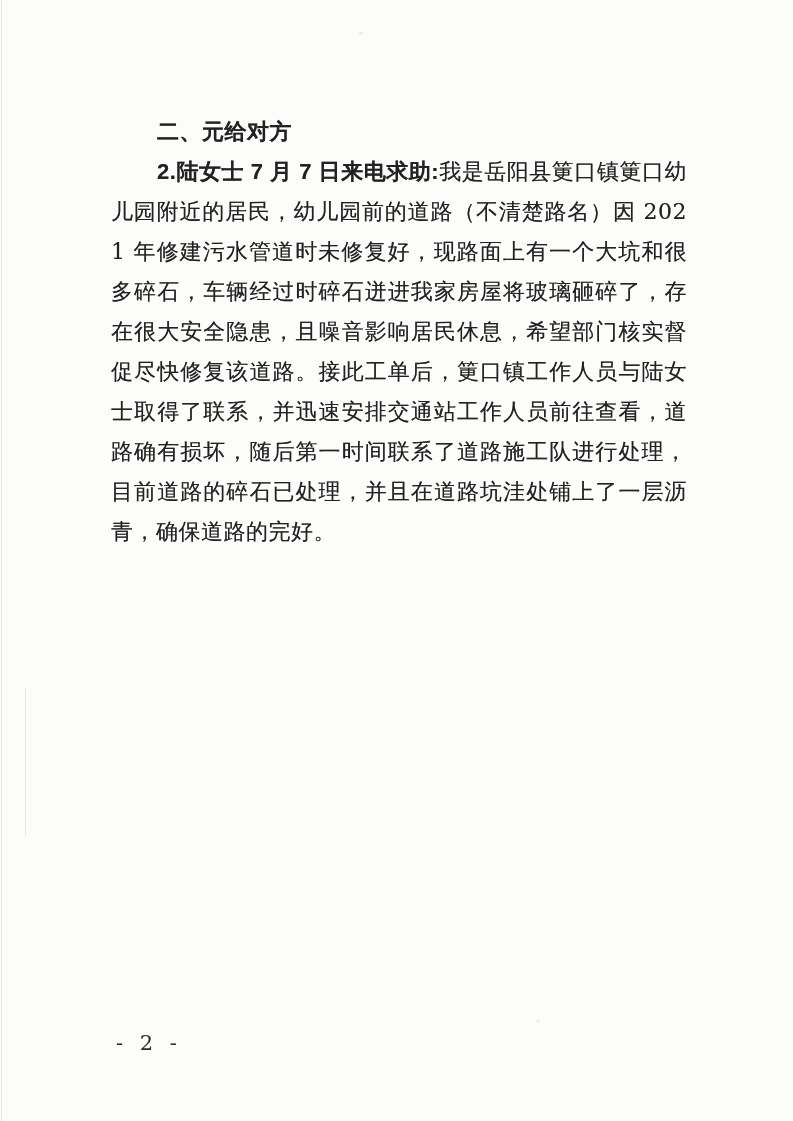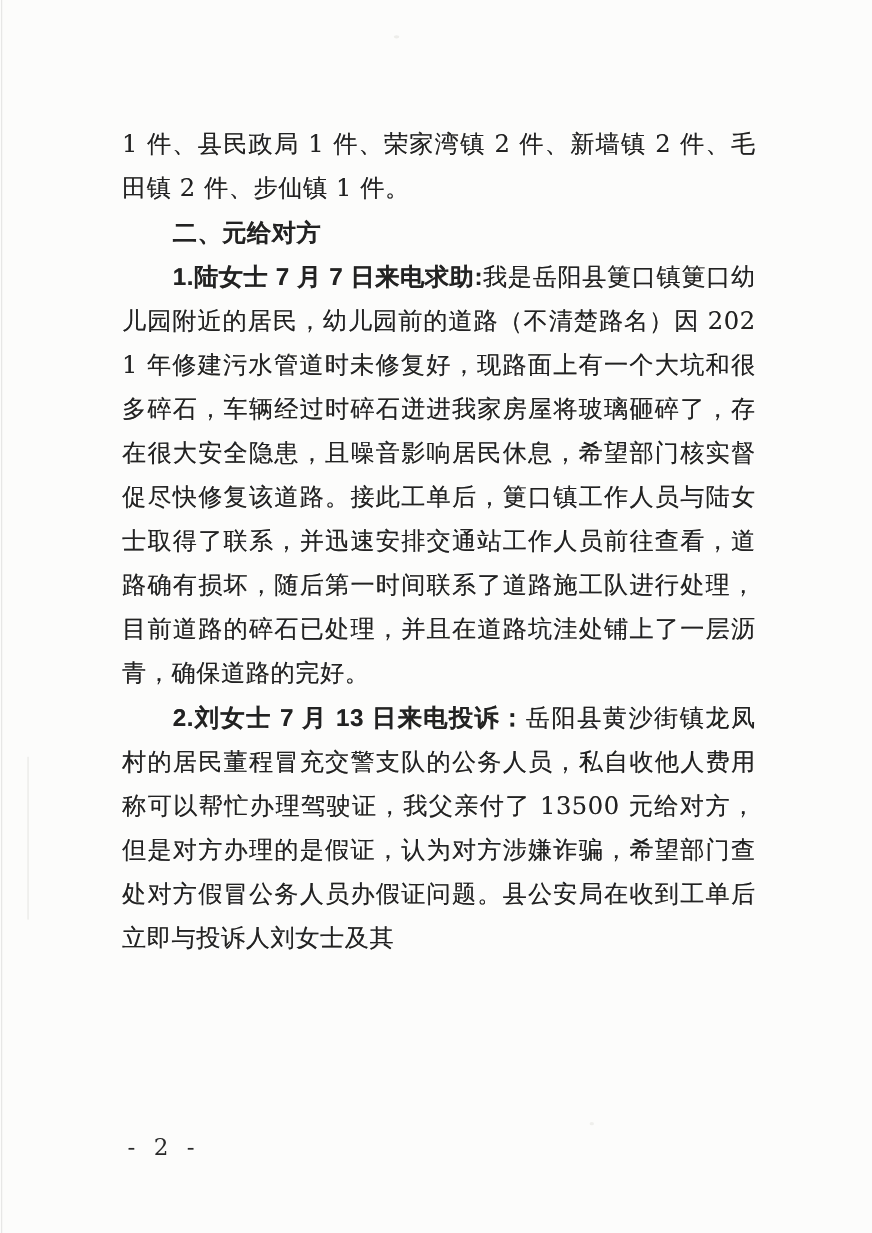--- a/index.html
+++ b/index.html
@@ -87,24 +87,22 @@
 </head>
 <body>
 
 <div class="page">
   <div class="scan-edge"></div>
   <div class="scan-fold"></div>
   <div class="speck-1"></div>
   <div class="speck-2"></div>
 
   <div class="content">
-    <p class="para">1 件、县民政局 1 件、荣家湾镇 2 件、新墙镇 2 件、毛田镇 2 件、步仙镇 1 件。</p>
 
 
     <p class="para heading">二、元给对方</p>
 
-    <p class="para indent"><span class="lead">1.陆女士 7 月 7 日来电求助:</span><span>我是岳阳县筻口镇筻口幼儿园附近的居民，幼儿园前的道路（不清楚路名）因 2021 年修建污水管道时未修复好，现路面上有一个大坑和很多碎石，车辆经过时碎石迸进我家房屋将玻璃砸碎了，存在很大安全隐患，且噪音影响居民休息，希望部门核实督促尽快修复该道路。接此工单后，筻口镇工作人员与陆女士取得了联系，并迅速安排交通站工作人员前往查看，道路确有损坏，随后第一时间联系了道路施工队进行处理，目前道路的碎石已处理，并且在道路坑洼处铺上了一层沥青，确保道路的完好。</span></p>
+    <p class="para indent"><span class="lead">2.陆女士 7 月 7 日来电求助:</span><span>我是岳阳县筻口镇筻口幼儿园附近的居民，幼儿园前的道路（不清楚路名）因 2021 年修建污水管道时未修复好，现路面上有一个大坑和很多碎石，车辆经过时碎石迸进我家房屋将玻璃砸碎了，存在很大安全隐患，且噪音影响居民休息，希望部门核实督促尽快修复该道路。接此工单后，筻口镇工作人员与陆女士取得了联系，并迅速安排交通站工作人员前往查看，道路确有损坏，随后第一时间联系了道路施工队进行处理，目前道路的碎石已处理，并且在道路坑洼处铺上了一层沥青，确保道路的完好。</span></p>
 
-    <p class="para indent"><span class="lead">2.刘女士 7 月 13 日来电投诉：</span><span>岳阳县黄沙街镇龙凤村的居民董程冒充交警支队的公务人员，私自收他人费用称可以帮忙办理驾驶证，我父亲付了 13500 元给对方，但是对方办理的是假证，认为对方涉嫌诈骗，希望部门查处对方假冒公务人员办假证问题。县公安局在收到工单后立即与投诉人刘女士及其</span></p>
   </div>
 
   <div class="pagenum">- 2 -</div>
 </div>
 
 </body></html>

